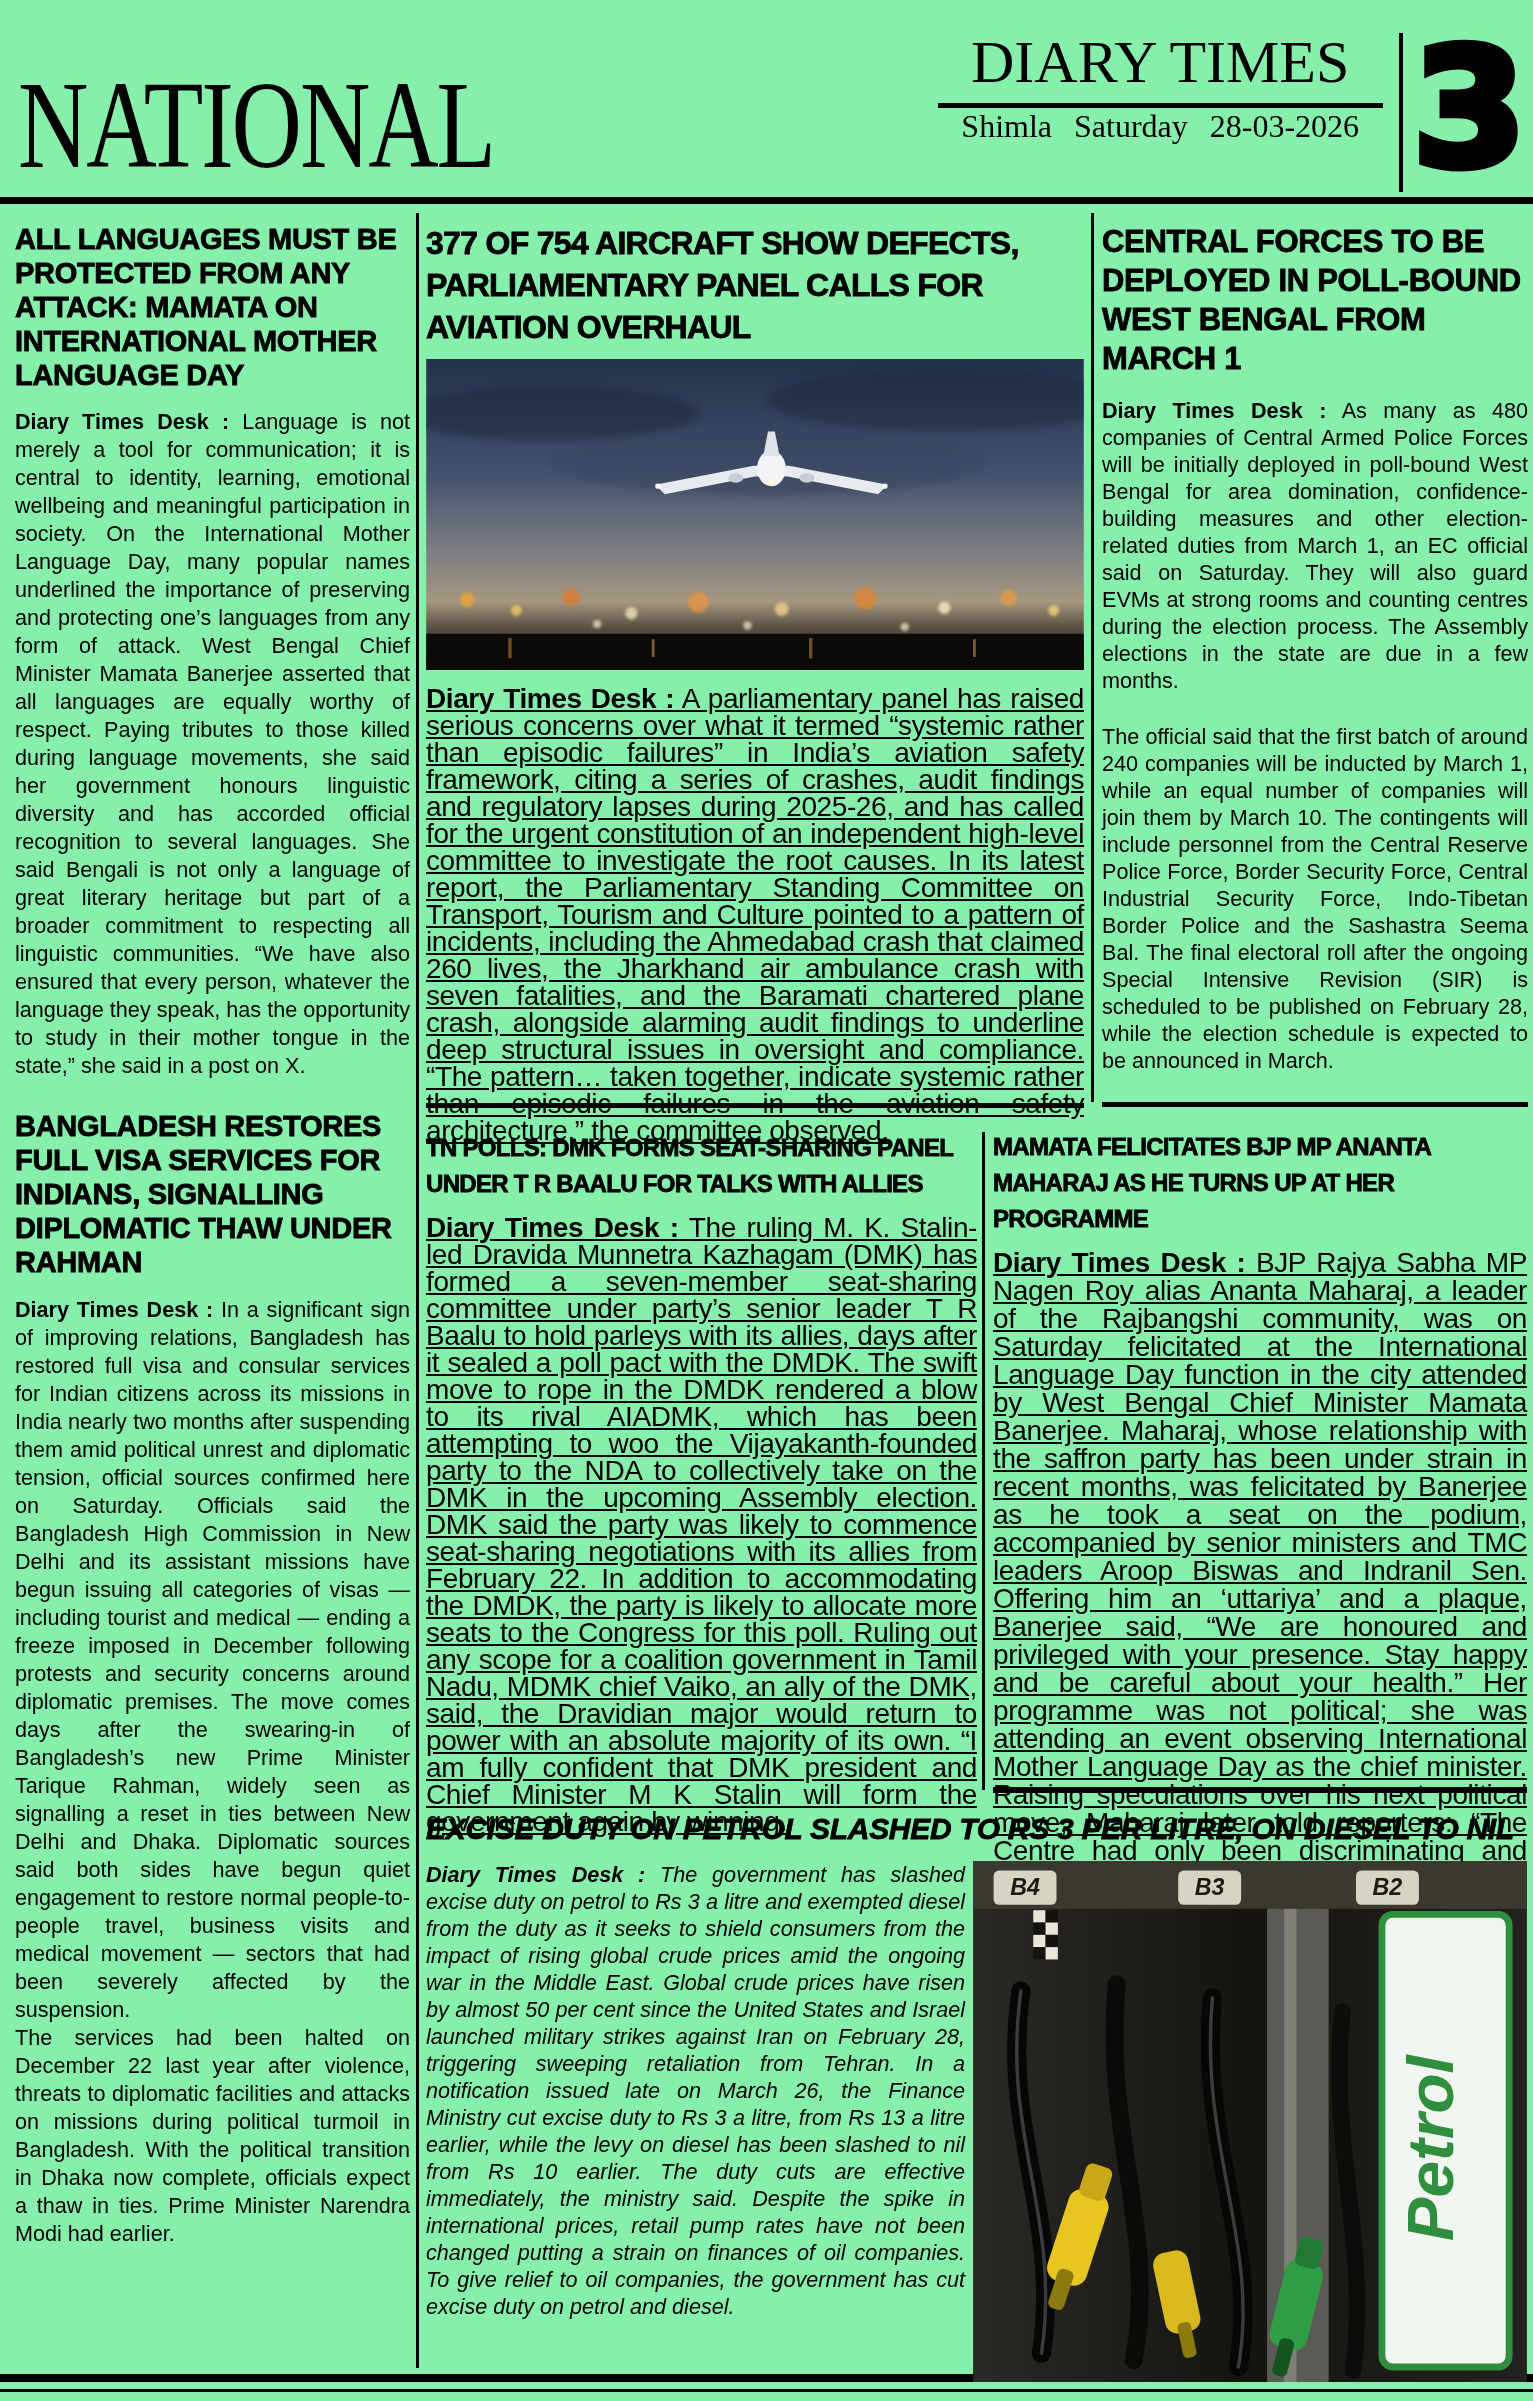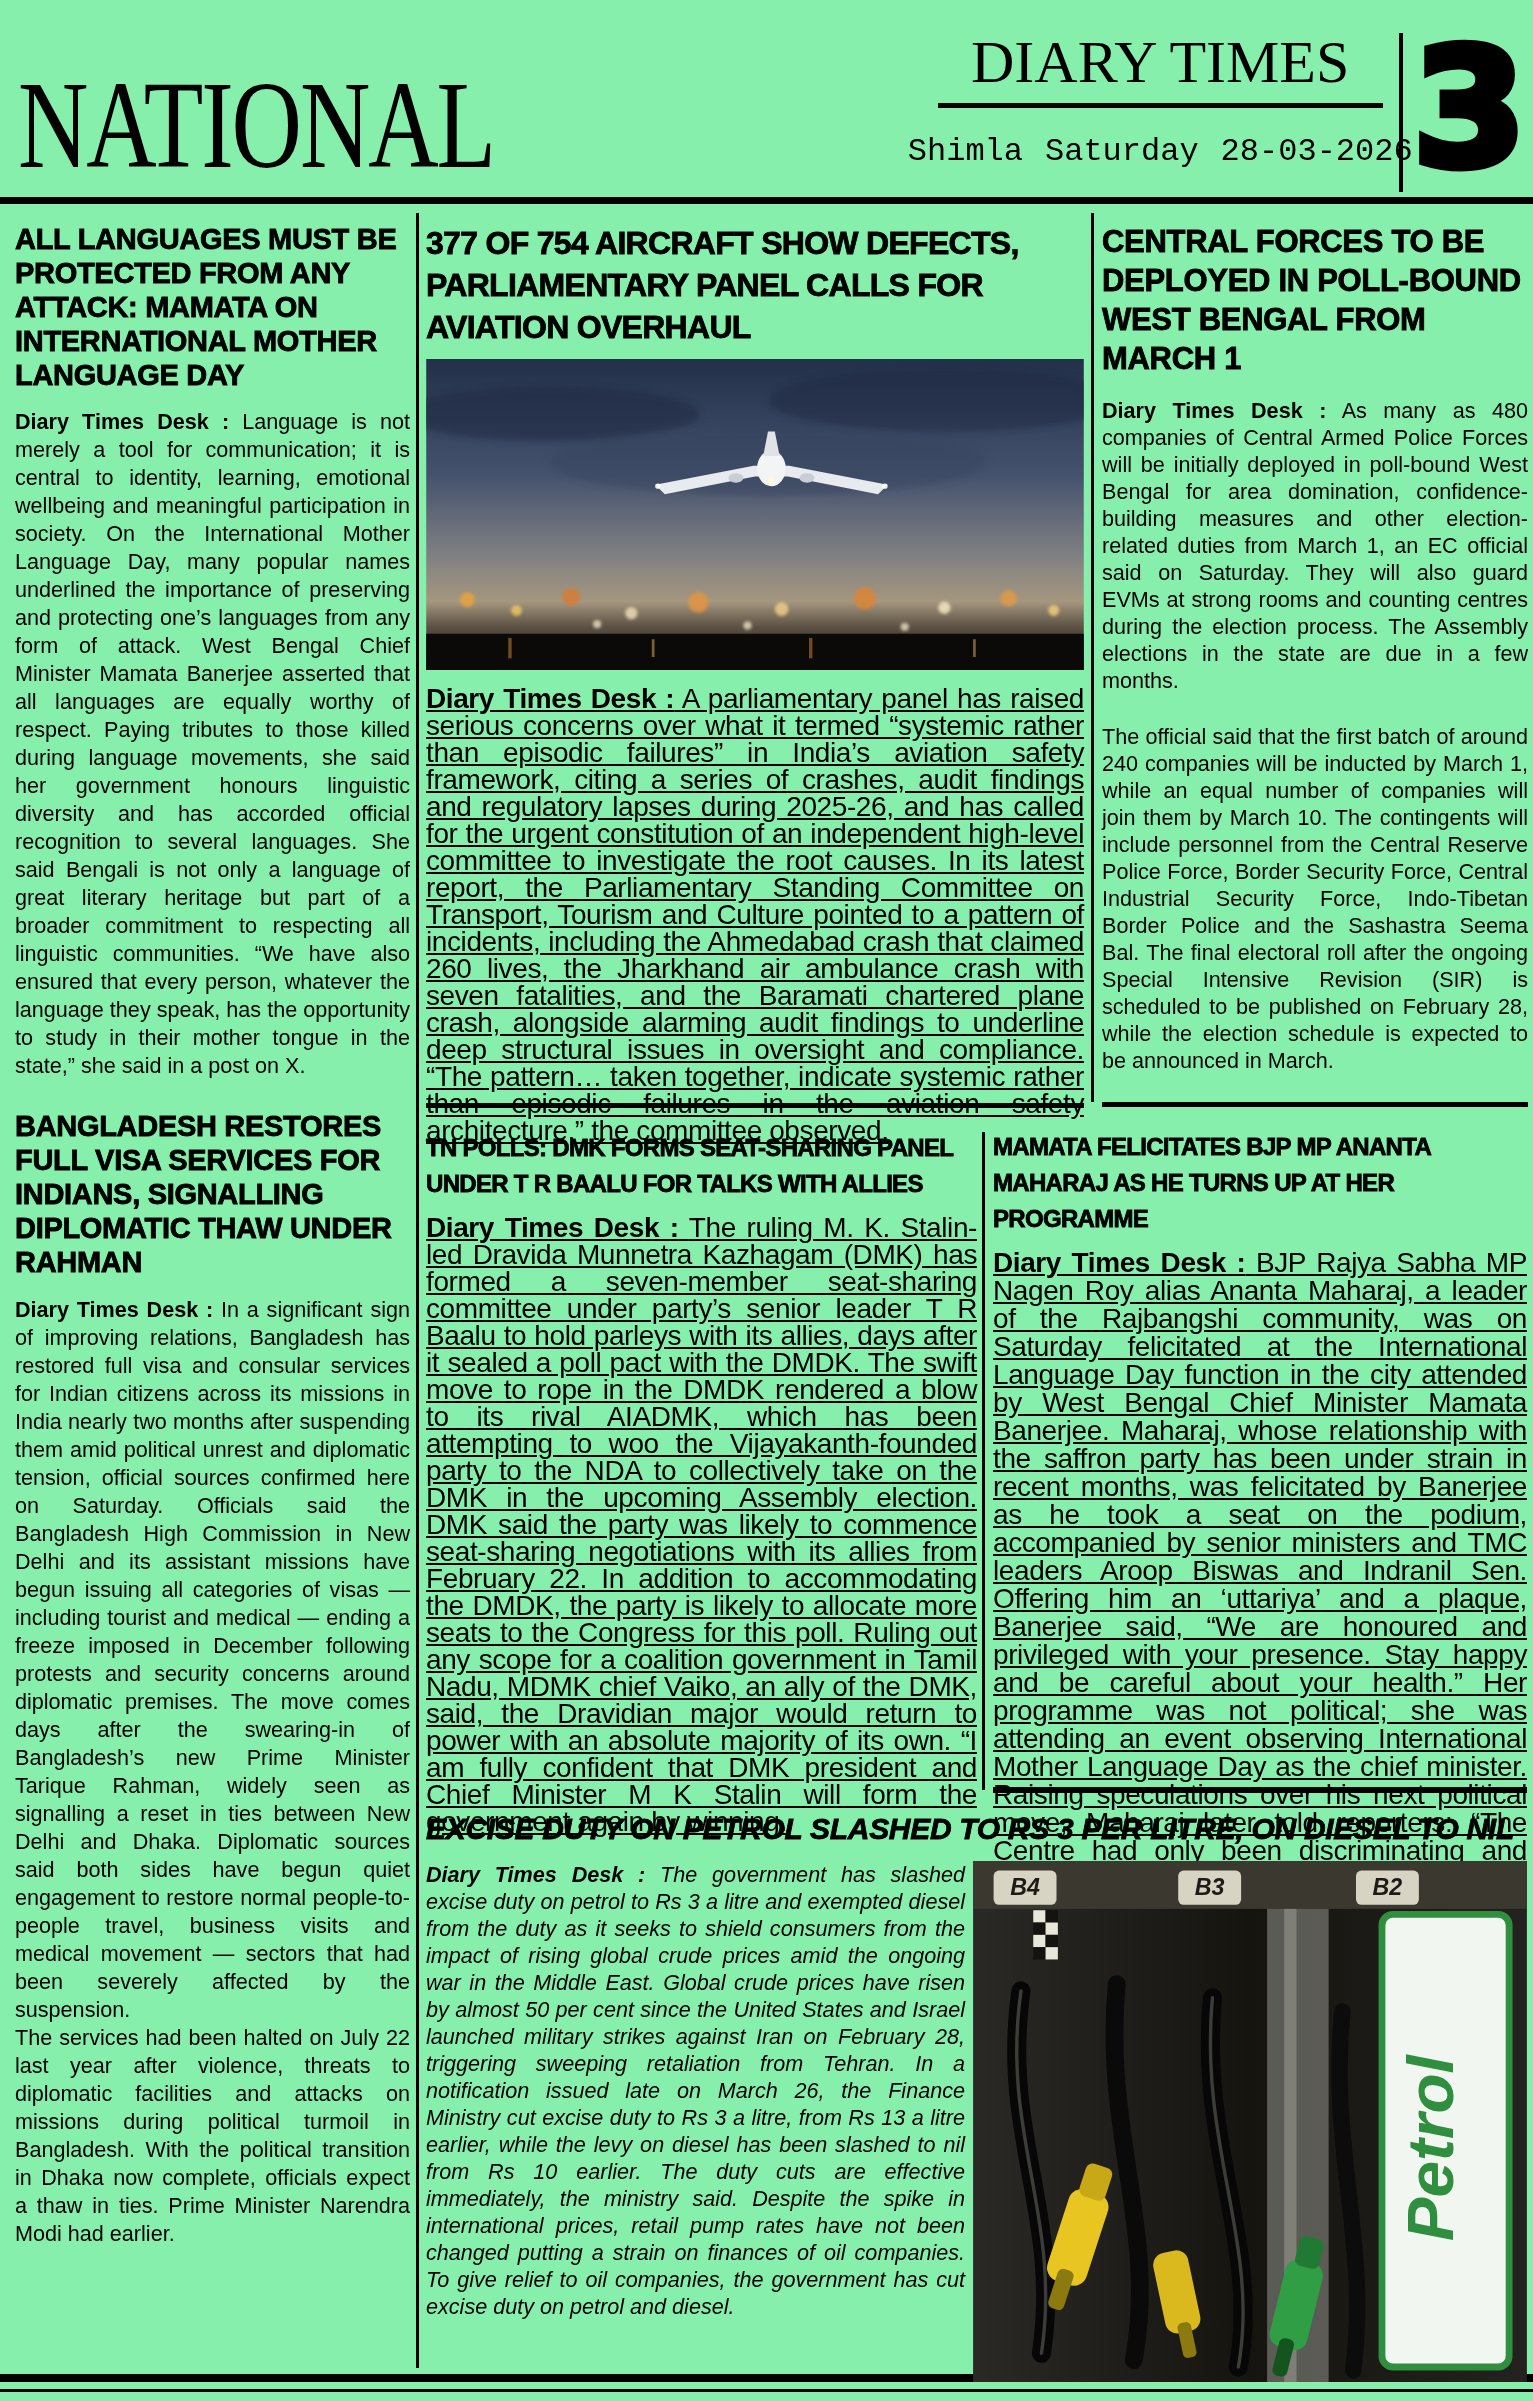--- a/index.html
+++ b/index.html
@@ -7,21 +7,21 @@
         font-family:"Liberation Sans", sans-serif;overflow:hidden;}
 
   
   .section-title{position:absolute;left:18px;top:60px;font-family:"Liberation Serif",serif;
         font-size:125px;line-height:130px;letter-spacing:-2.7px;transform:scaleX(0.78);
         transform-origin:left top;white-space:nowrap;font-weight:500;}
   .mast-right{position:absolute;right:6.8px;top:29px;display:flex;align-items:flex-start;}
   .mast-left{width:445px;text-align:center;}
   .paper-name{font-family:"Liberation Serif",serif;font-size:60px;line-height:66px;white-space:nowrap;}
   .mast-rule{height:4.8px;background:#000;width:100%;margin-top:8.2px;}
-  .dateline{margin-top:25px;font-family:Liberation Mono, monospace;font-size:32px;line-height:37px;
+  .dateline{margin-top:0;font-family:Liberation Serif, serif;font-size:32px;line-height:37px;
         display:flex;justify-content:center;gap:22px;white-space:nowrap;}
   .mast-vbar{width:4.1px;height:159px;background:#000;margin:4.1px 9.6px 0 16.4px;}
   .page-num{font-family:"DejaVu Sans",sans-serif;font-size:163px;line-height:140px;font-weight:700;
         -webkit-text-stroke:9px #000;padding-top:9.6px;}
   .top-rule{position:absolute;left:0;top:197px;width:1533px;height:6.8px;background:#000;}
 
   
   .vrule{position:absolute;background:#000;width:2.7px;}
   .hrule{position:absolute;background:#000;}
   .col{position:absolute;}
@@ -76,21 +76,21 @@
     <div class="hl hl-round">ALL LANGUAGES MUST BE PROTECTED FROM ANY ATTACK: MAMATA ON INTERNATIONAL MOTHER LANGUAGE DAY</div>
     <p class="body-txt mt">
       <span class="byline">Diary Times Desk :</span>
       <span>Language is not merely a tool for communication; it is central to identity, learning, emotional wellbeing and meaningful participation in society. On the International Mother Language Day, many popular names underlined the importance of preserving and protecting one’s languages from any form of attack. West Bengal Chief Minister Mamata Banerjee asserted that all languages are equally worthy of respect. Paying tributes to those killed during language movements, she said her government honours linguistic diversity and has accorded official recognition to several languages. She said Bengali is not only a language of great literary heritage but part of a broader commitment to respecting all linguistic communities. “We have also ensured that every person, whatever the language they speak, has the opportunity to study in their mother tongue in the state,” she said in a post on X.</span>
     </p>
     <div class="hl hl-round" style="margin-top:29px;">BANGLADESH RESTORES FULL VISA SERVICES FOR INDIANS, SIGNALLING DIPLOMATIC THAW UNDER RAHMAN</div>
     <p class="body-txt mt">
       <span class="byline">Diary Times Desk :</span>
       <span>In a significant sign of improving relations, Bangladesh has restored full visa and consular services for Indian citizens across its missions in India nearly two months after suspending them amid political unrest and diplomatic tension, official sources confirmed here on Saturday. Officials said the Bangladesh High Commission in New Delhi and its assistant missions have begun issuing all categories of visas — including tourist and medical — ending a freeze imposed in December following protests and security concerns around diplomatic premises. The move comes days after the swearing-in of Bangladesh’s new Prime Minister Tarique Rahman, widely seen as signalling a reset in ties between New Delhi and Dhaka. Diplomatic sources said both sides have begun quiet engagement to restore normal people-to-people travel, business visits and medical movement — sectors that had been severely affected by the suspension.</span>
     </p>
-    <p class="body-txt">The services had been halted on July 22 last year after violence, threats to diplomatic facilities and attacks on missions during political turmoil in Bangladesh. With the political transition in Dhaka now complete, officials expect a thaw in ties. Prime Minister Narendra Modi had earlier.</p>
+    <p class="body-txt">The services had been halted on December 22 last year after violence, threats to diplomatic facilities and attacks on missions during political turmoil in Bangladesh. With the political transition in Dhaka now complete, officials expect a thaw in ties. Prime Minister Narendra Modi had earlier.</p>
   </div>
 
   <div class="col" style="left:426px;top:222px;width:658px;">
     <div class="hl hl-cond">377 OF 754 AIRCRAFT SHOW DEFECTS, PARLIAMENTARY PANEL CALLS FOR AVIATION OVERHAUL</div>
 
     <svg class="photo" style="margin-top:11px;" width="658" height="311" viewBox="0 0 962 455">
       <defs>
         <linearGradient id="sky" x1="0" y1="0" x2="0" y2="1">
           <stop offset="0" stop-color="#23304a"></stop>
           <stop offset="0.38" stop-color="#46536e"></stop>

